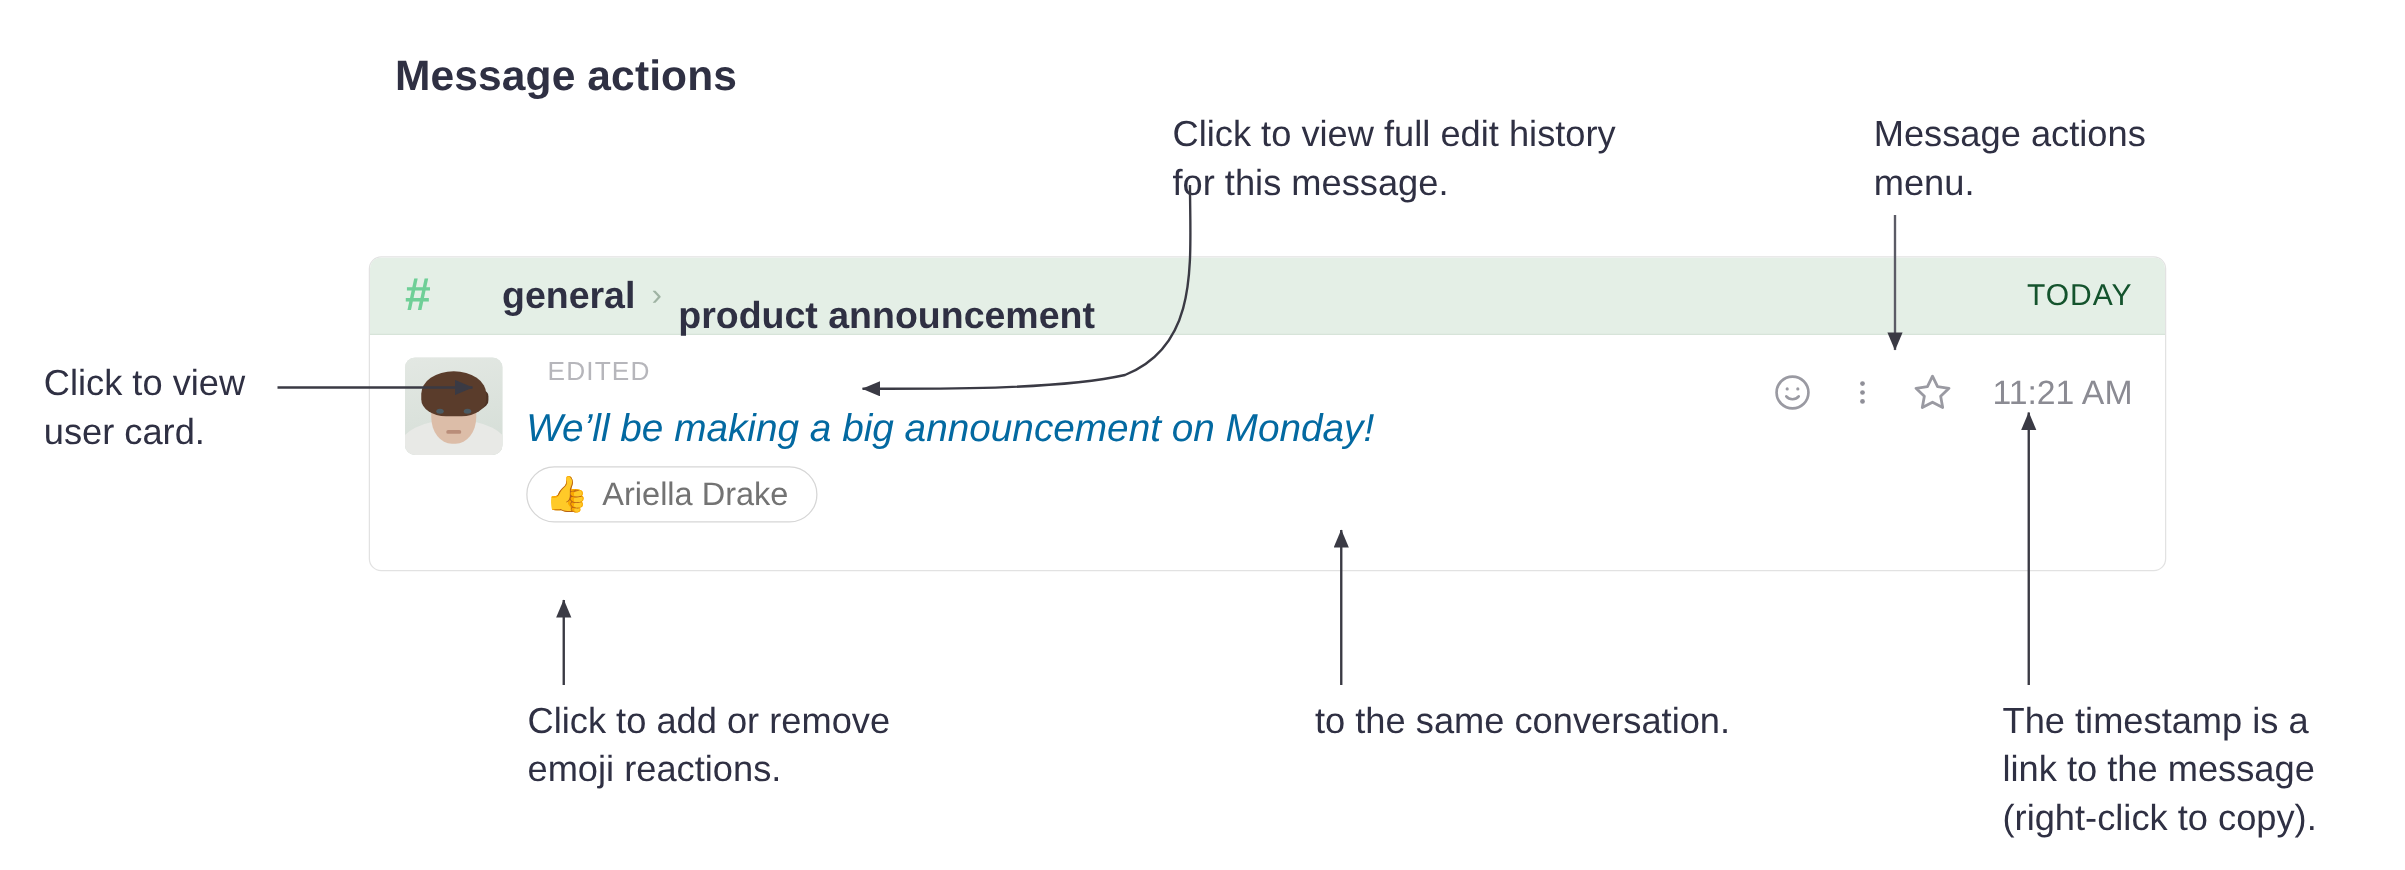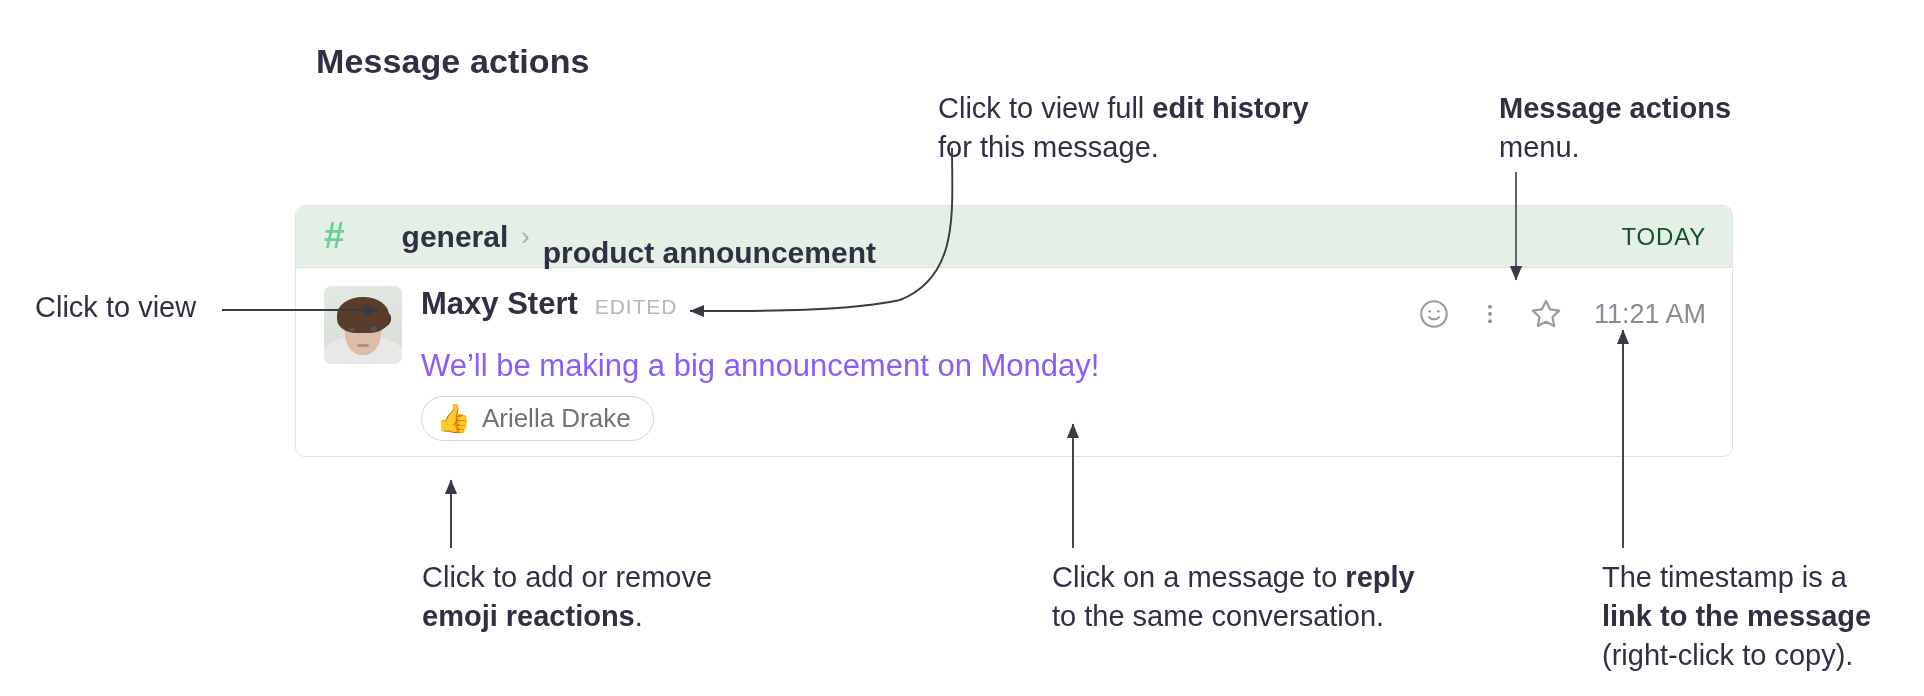--- a/index.html
+++ b/index.html
@@ -18,21 +18,21 @@
 
   
   .anno {
     position: absolute;
     font-size: 29px;
     line-height: 1.34;
     color: #2f3043;
     font-family: "Liberation Sans", sans-serif;
     white-space: nowrap;
   }
-  .anno b { font-weight: 700; }
+  .anno b { font-weight: 400; }
 
   
   #page-title {
     position: absolute;
     left: 316px;
     top: 42px;
     font-size: 34px;
     font-weight: 600;
     letter-spacing: .1px;
     color: #2f3043;
@@ -195,24 +195,25 @@
     white-space: nowrap;
   }
   #edited-label {
     margin-left: 17px;
     font-size: 21px;
     letter-spacing: .9px;
     color: #b6b6bb;
     white-space: nowrap;
   }
   #message-text {
-    margin-top: 24px;
+    margin-top: 1px;
     font-size: 31px;
-    color: #8b5cf6;
-    white-space: nowrap;
+    color: #0369a1;
+    white-space: nowrap;
+    font-style: italic;
   }
   #reactions {
     margin-top: 12px;
     display: flex;
   }
   #reaction-pill {
     display: inline-flex;
     align-items: center;
     border: 1px solid #d6d6d6;
     border-radius: 999px;
@@ -285,21 +286,20 @@
       <div class="av-face"></div>
       <div class="av-hair-side"></div>
       <div class="av-hair"></div>
       <div class="av-eye l"></div>
       <div class="av-eye r"></div>
       <div class="av-mouth"></div>
     </div>
 
     <div id="message-main">
       <div id="message-meta">
-        <span id="sender-name">Maxy Stert</span>
         <span id="edited-label">EDITED</span>
       </div>
       <div id="message-text">We’ll be making a big announcement on Monday!</div>
       <div id="reactions">
         <div id="reaction-pill">
           <span id="reaction-emoji">👍</span>
           <span id="reaction-name">Ariella Drake</span>
         </div>
       </div>
     </div>
@@ -330,39 +330,39 @@
       </div>
 
       <span id="timestamp">11:21 AM</span>
     </div>
 
   </div>
 </div>
 
 <div class="anno" style="left:35px; top:288px;">
   <div>Click to view</div>
+  <div><b>user card</b><span>.</span></div>
 </div>
 
 <div class="anno" style="left:938px; top:89px;">
   <div><span>Click to view full </span><b>edit history</b></div>
   <div>for this message.</div>
 </div>
 
 <div class="anno" style="left:1499px; top:89px;">
   <div><b>Message actions</b></div>
   <div>menu.</div>
 </div>
 
 <div class="anno" style="left:422px; top:558px;">
   <div>Click to add or remove</div>
   <div><b>emoji reactions</b><span>.</span></div>
 </div>
 
 <div class="anno" style="left:1052px; top:558px;">
-  <div><span>Click on a message to </span><b>reply</b></div>
   <div>to the same conversation.</div>
 </div>
 
 <div class="anno" style="left:1602px; top:558px;">
   <div>The timestamp is a</div>
   <div><b>link to the message</b></div>
   <div>(right-click to copy).</div>
 </div>
 
 <svg id="arrows" viewBox="0 0 1924 696">

